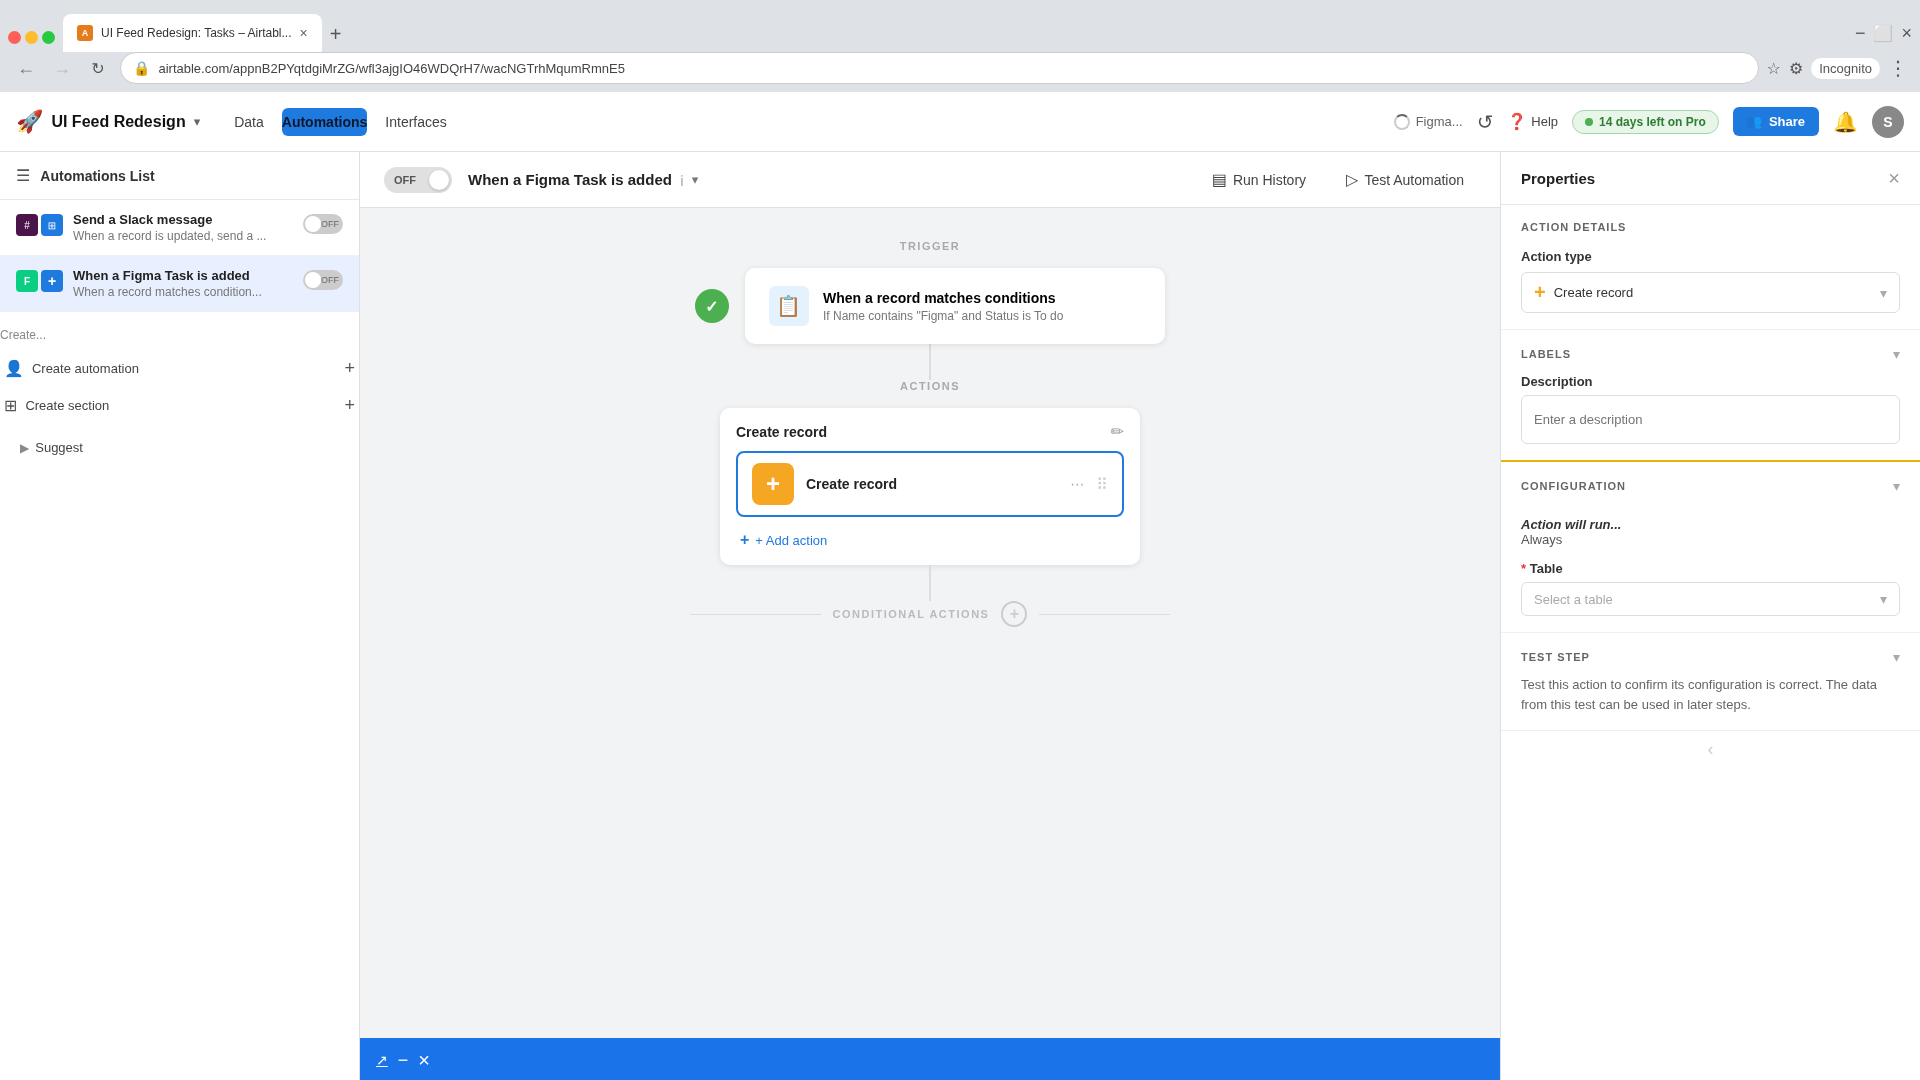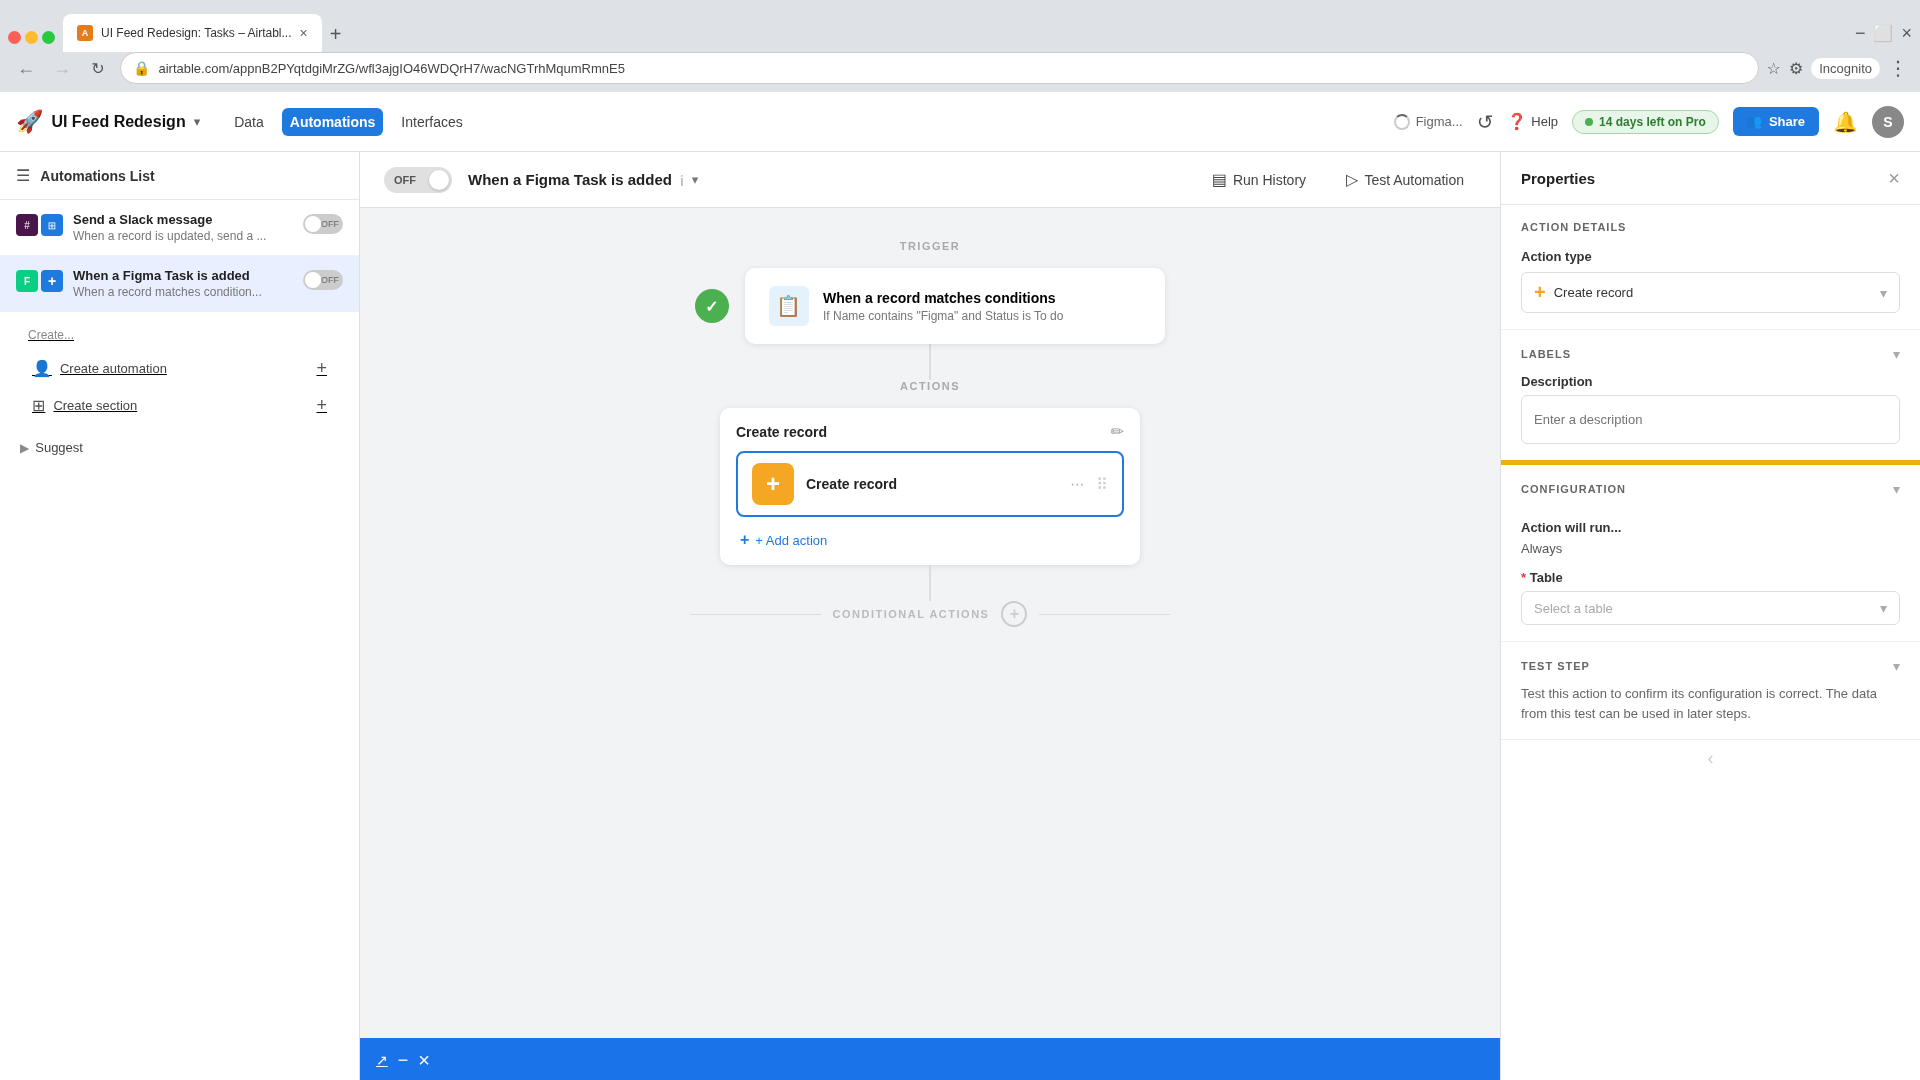--- a/index.html
+++ b/index.html
@@ -49,21 +49,21 @@
 <div style="height: calc(1080px - 90px); display:flex; flex-direction:column;">
 
   <div style="background:#fff; height:60px; display:flex; align-items:center; padding:0 16px; border-bottom:1px solid #e0e0e0; gap:0;">
     <div style="display:flex; align-items:center; gap:8px; margin-right:20px;">
       <span style="color:#1283da; font-size:22px;">🚀</span>
       <span style="font-weight:700; font-size:16px; color:#111;">UI Feed Redesign</span>
       <span style="color:#666; font-size:13px; cursor:pointer;">▾</span>
     </div>
     <div style="display:flex; align-items:center; gap:4px;">
       <button style="padding:6px 14px; border-radius:6px; font-size:14px; font-weight:500; cursor:pointer; border:none; background:transparent; color:#444;">Data</button>
-      <button style="padding:6px 8px; border-radius:6px; font-size:14px; font-weight:600; cursor:pointer; border:none; background:#1f7ae0; color:#ffffff;">Automations</button>
+      <button style="padding:6px 0; border-radius:6px; font-size:14px; font-weight:600; cursor:pointer; border:none; background:#1f7ae0; color:#0f172a;">Automations</button>
       <button style="padding:6px 14px; border-radius:6px; font-size:14px; font-weight:500; cursor:pointer; border:none; background:transparent; color:#444;">Interfaces</button>
     </div>
     <div style="flex:1;"></div>
     <div style="display:flex; align-items:center; gap:14px;">
       <div style="display:flex; align-items:center; gap:6px; color:#666;">
         <div style="width:16px; height:16px; border:2px solid #ccc; border-top-color:#666; border-radius:50; animation:spin 1s linear infinite; border-radius:50%;"></div>
         <span style="font-size:13px;">Figma...</span>
       </div>
       <button style="background:none; border:none; color:#555; cursor:pointer; font-size:20px; padding:0;">↺</button>
       <button style="display:flex; align-items:center; gap:4px; background:none; border:none; color:#444; font-size:13px; cursor:pointer;">
@@ -116,21 +116,21 @@
         <div style="flex:1;">
           <div style="font-size:13px; font-weight:600; color:#222;">When a Figma Task is added</div>
           <div style="font-size:12px; color:#777; margin-top:2px;">When a record matches condition...</div>
         </div>
         <div style="width:40px; height:20px; background:#ccc; border-radius:10px; position:relative; cursor:pointer; flex-shrink:0; display:flex; align-items:center; margin-top:2px;">
           <div style="width:16px; height:16px; background:#fff; border-radius:50%; position:absolute; left:2px; top:2px;"></div>
           <span style="font-size:9px; color:#666; position:absolute; right:4px;">OFF</span>
         </div>
       </div>
 
-      <div style="padding:16px 28px 8px;text-decoration:underline;">
+      <div style="padding:16px 0 8px;">
         <div style="font-size:12px; color:#888; margin-bottom:8px;">Create...</div>
         <div style="display:flex; align-items:center; justify-content:space-between; padding:8px 4px; cursor:pointer; border-radius:4px;">
           <div style="display:flex; align-items:center; gap:8px;">
             <span style="font-size:16px; color:#555;">👤</span>
             <span style="font-size:13px; color:#444;">Create automation</span>
           </div>
           <span style="font-size:18px; color:#555;">+</span>
         </div>
         <div style="display:flex; align-items:center; justify-content:space-between; padding:8px 4px; cursor:pointer; border-radius:4px;">
           <div style="display:flex; align-items:center; gap:8px;">
@@ -249,35 +249,35 @@
         <div style="font-size:13px; font-weight:600; color:#333; margin-bottom:8px;">Action type</div>
         <div style="width:100%; border:1px solid #ddd; border-radius:6px; padding:8px 12px; font-size:13px; color:#333; background:#fff; cursor:pointer; display:flex; align-items:center; gap:8px; justify-content:space-between;">
           <div style="display:flex; align-items:center; gap:8px;">
             <span style="color:#f5a623; font-size:20px; font-weight:900;">+</span>
             <span style="font-size:13px; font-weight:500; color:#333;">Create record</span>
           </div>
           <span style="color:#aaa; font-size:14px;">▾</span>
         </div>
       </div>
 
-      <div style="padding:16px 20px; border-bottom:5px solid #eab308;">
+      <div style="padding:16px 20px; border-bottom:2px solid #eab308;">
         <div style="display:flex; align-items:center; justify-content:space-between; cursor:pointer;">
           <span style="font-size:11px; font-weight:700; color:#666; letter-spacing:1px;">LABELS</span>
           <span style="color:#aaa; font-size:14px;">▾</span>
         </div>
         <div style="font-size:13px; font-weight:600; color:#333; margin-top:12px; margin-bottom:6px;">Description</div>
         <input type="text" style="width: 100%; border: 1px solid rgb(221, 221, 221); border-radius: 6px; padding: 16px 12px; font-size: 13px; color: rgb(170, 170, 170); background: rgb(255, 255, 255);" placeholder="Enter a description">
       </div>
 
       <div style="padding:16px 20px; border-bottom:1px solid #f0f0f0;">
         <div style="display:flex; align-items:center; justify-content:space-between; cursor:pointer; margin-bottom:23px;">
           <span style="font-size:11px; font-weight:700; color:#666; letter-spacing:1px;">CONFIGURATION</span>
           <span style="color:#aaa; font-size:14px;">▾</span>
         </div>
-        <div style="font-size:13px; font-weight:600; color:#333; margin-bottom:6px;">Action will run...</div>
+        <div style="font-size:13px; font-weight:600; color:#333; margin-bottom:0;font-style:italic;">Action will run...</div>
         <div style="font-size:13px; color:#555; margin-bottom:14px;">Always</div>
 
         <div style="font-size:13px; font-weight:600; color:#333; margin-bottom:6px;">
           <span style="color:#e53935;">* </span><span>Table</span>
         </div>
         <div style="width:100%; border:1px solid #ddd; border-radius:6px; padding:8px 12px; font-size:13px; color:#aaa; background:#fff; cursor:pointer; display:flex; align-items:center; justify-content:space-between;">
           <span>Select a table</span>
           <span style="color:#aaa; font-size:14px;">▾</span>
         </div>
       </div>

